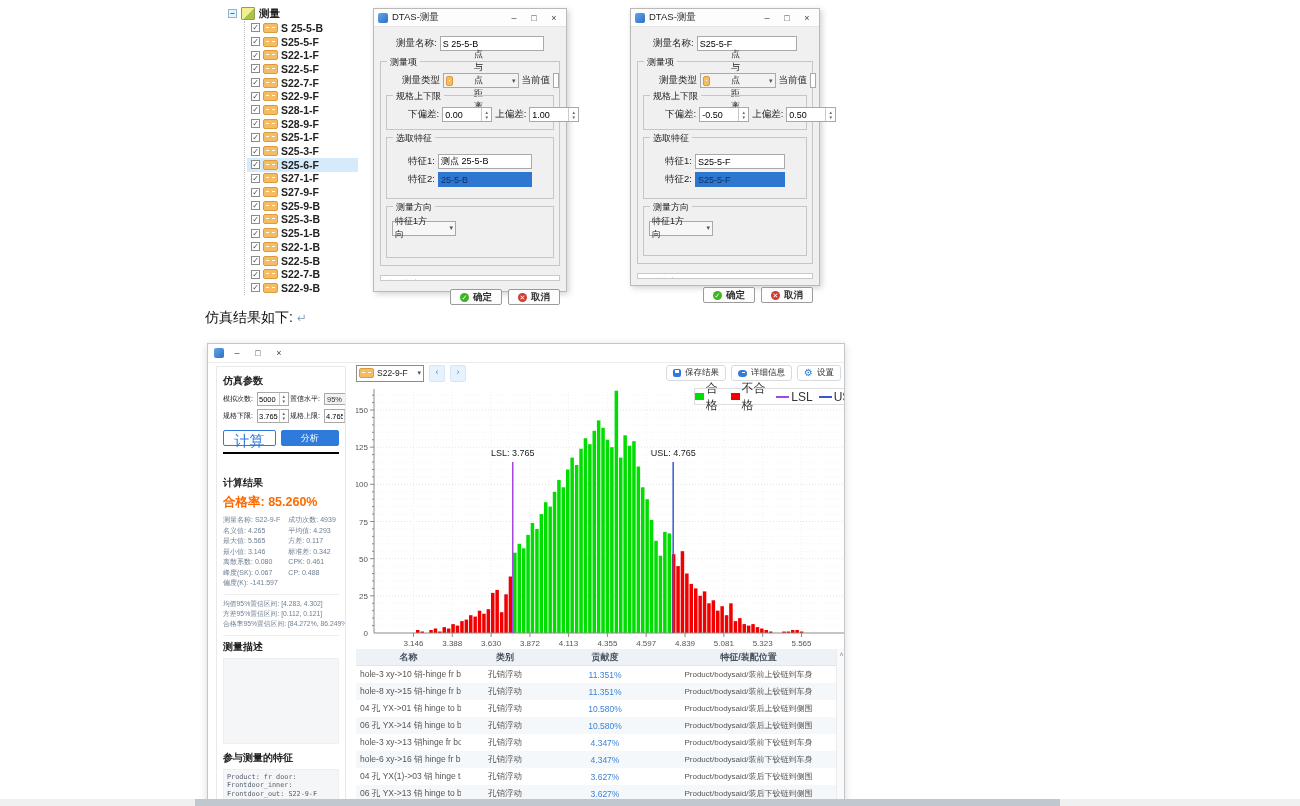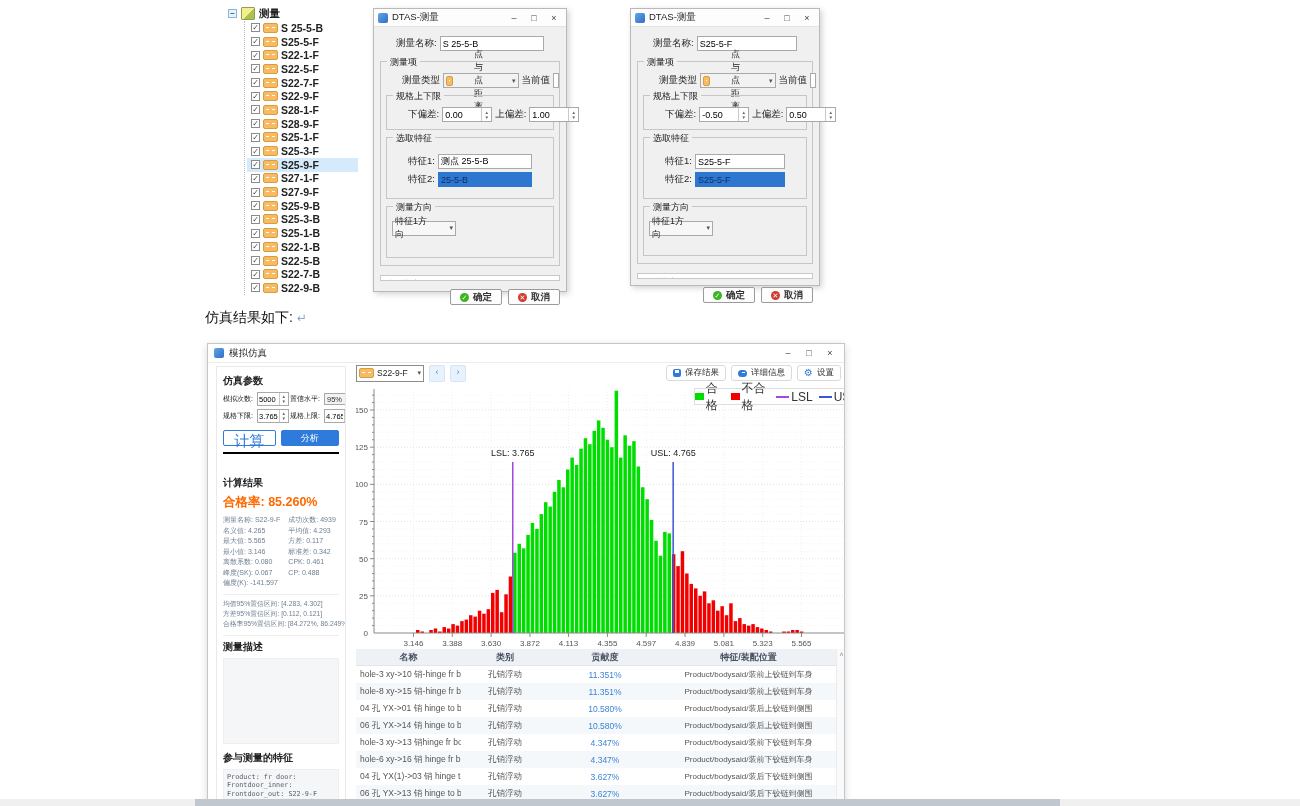--- a/index.html
+++ b/index.html
@@ -196,21 +196,21 @@
           <span>S25-1-F</span>
         </div>
         <div class="tree-row">
           <span class="cb">✓</span>
           <span class="ruler"></span>
           <span>S25-3-F</span>
         </div>
         <div class="tree-row selected">
           <span class="cb">✓</span>
           <span class="ruler"></span>
-          <span>S25-9-F</span>
+          <span>S25-6-F</span>
         </div>
         <div class="tree-row">
           <span class="cb">✓</span>
           <span class="ruler"></span>
           <span>S27-1-F</span>
         </div>
         <div class="tree-row">
           <span class="cb">✓</span>
           <span class="ruler"></span>
           <span>S27-9-F</span>
@@ -399,21 +399,20 @@
     </div>
   </div>
 
   <div class="caption">
     <span>仿真结果如下: </span><span class="ret">↵</span>
   </div>
 
   <div class="sim">
     <div class="sim-tb">
       <span class="app-ico"></span>
-      <span class="sim-title">模拟仿真</span>
       <span class="winbtn">–</span>
       <span class="winbtn">□</span>
       <span class="winbtn">×</span>
     </div>
 
     <div class="lpanel">
       <div class="sec-h">仿真参数</div>
       <div class="pgrid">
         <span class="lbl">模拟次数:</span>
         <span class="spin">

